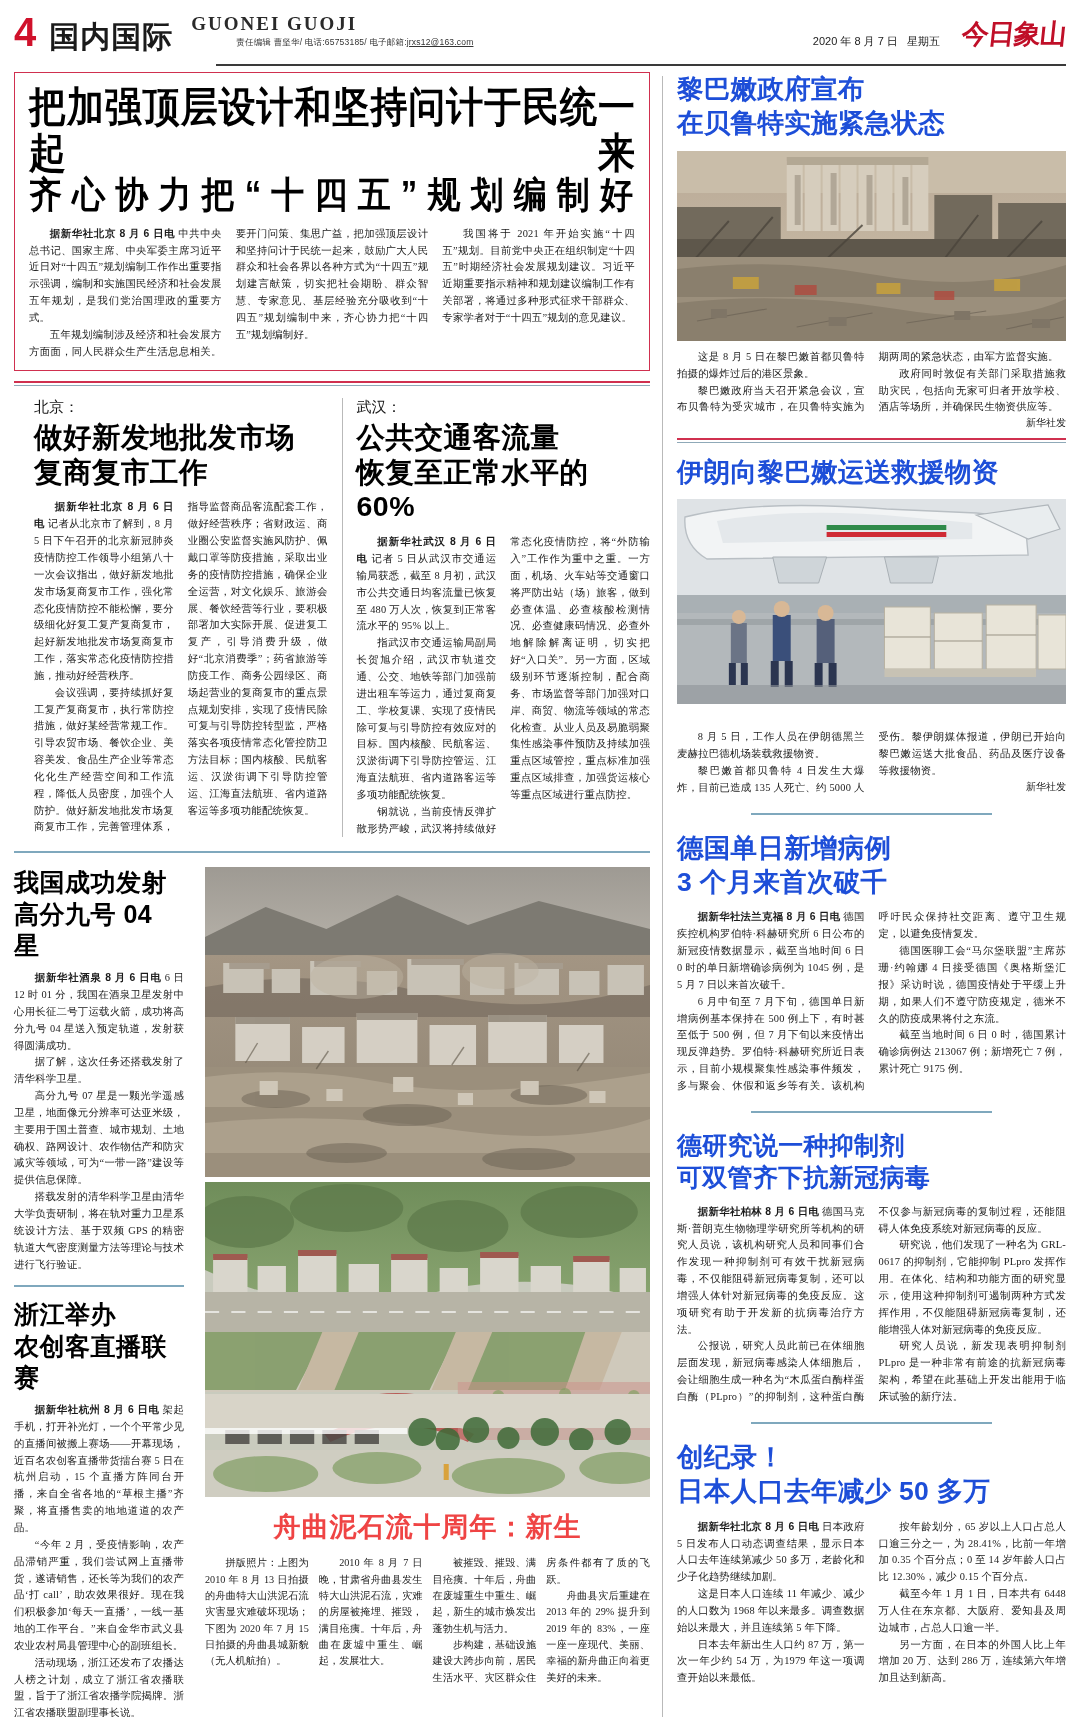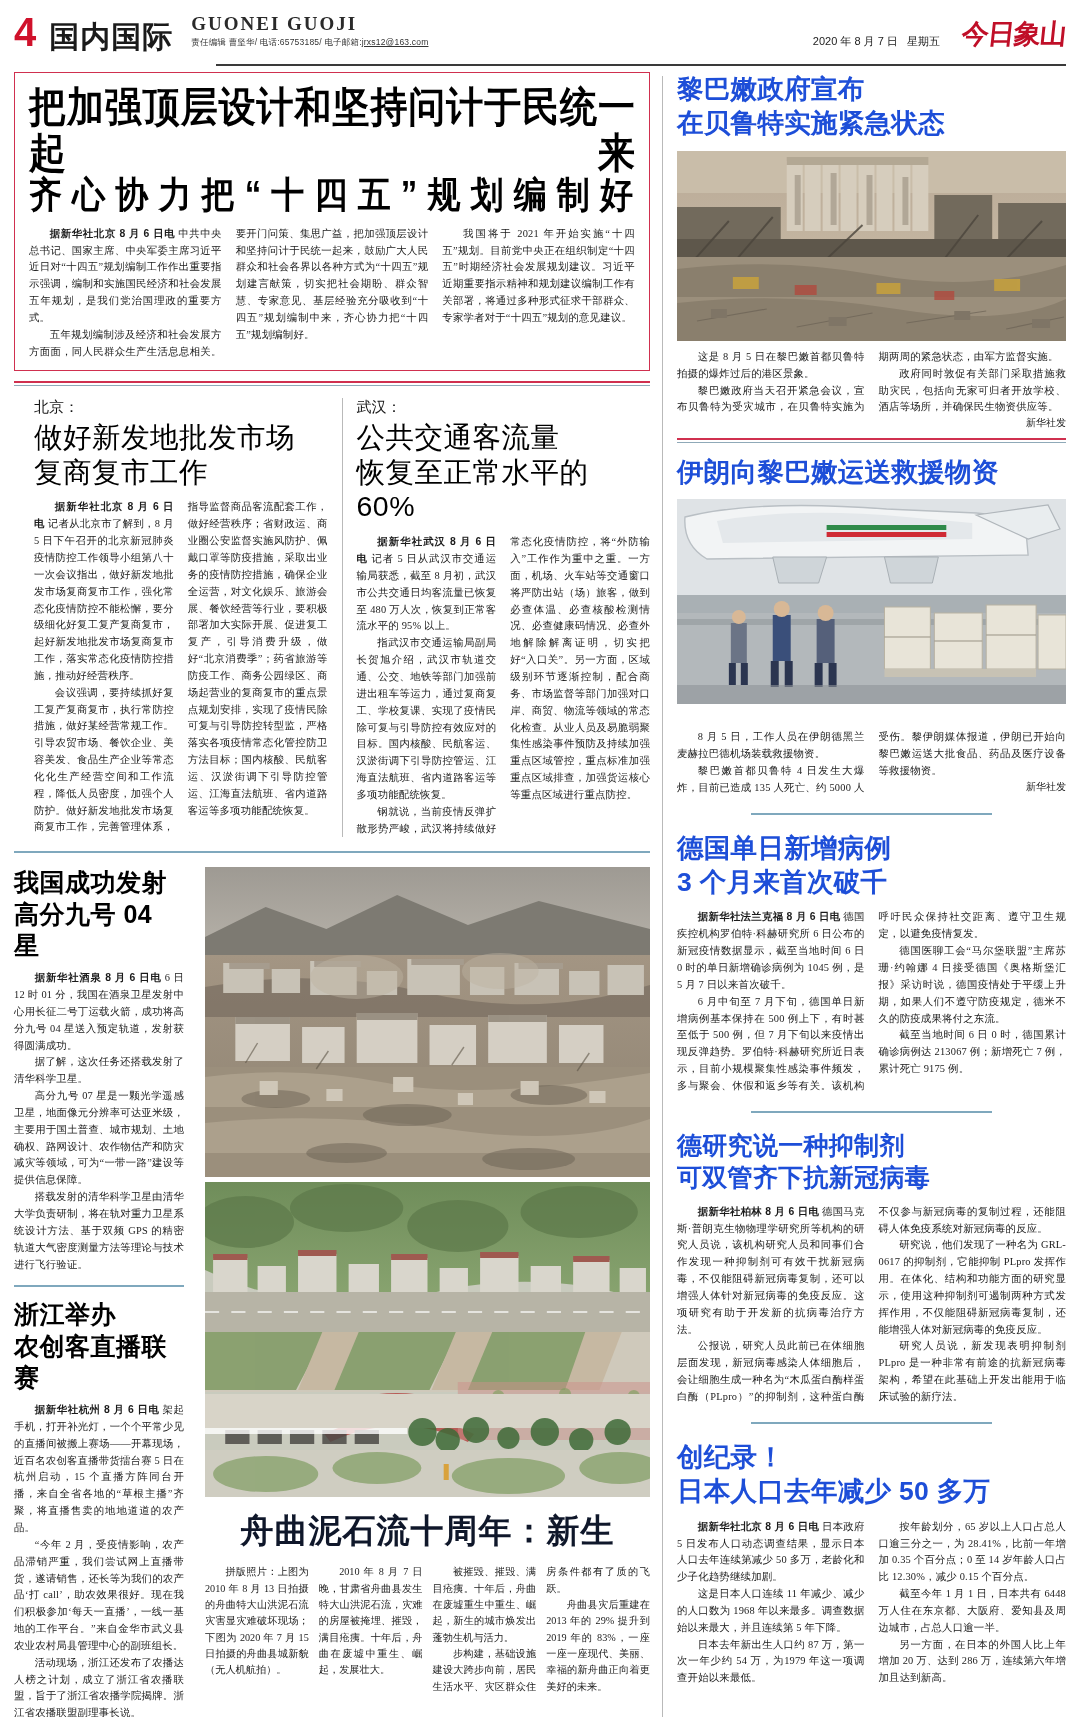--- a/index.html
+++ b/index.html
@@ -51,20 +51,21 @@
     color: #2a2a2a;
     line-height: 1.05;
   }
   .editor-line {
     font-family: "Liberation Sans", sans-serif;
     font-size: 8.5px;
     color: #333;
     margin-top: 3px;
     letter-spacing: .2px;
     white-space: nowrap;
+    margin-left: 45px;
   }
   .editor-line .mail { text-decoration: underline; }
   .mast-spacer { flex: 1 1 auto; }
   .mast-date {
     font-family: "Liberation Sans", sans-serif;
     font-size: 11px;
     color: #222;
     margin-top: 26px;
     margin-right: 22px;
     white-space: nowrap;
@@ -160,21 +161,21 @@
   .row2 .sep { width: 1px; background: #b9b9b9; flex: 0 0 1px; }
 
   .kicker2 {
     font-family: "Liberation Sans", sans-serif;
     font-size: 15px;
     color: #161616;
     margin-bottom: 3px;
   }
   .head2 {
     font-family: "Liberation Sans", sans-serif;
-    font-weight: normal;
+    font-weight: bold;
     font-size: 28.5px;
     line-height: 1.22;
     color: #000;
     letter-spacing: .5px;
     margin-bottom: 10px;
   }
 
   
   .bottom { display: flex; margin-top: 8px; }
   .bl { width: 180px; flex: 0 0 180px; padding-right: 10px; }
@@ -211,24 +212,24 @@
     font-size: 10.2px;
     line-height: 1.6;
     text-align: justify;
     text-indent: 2em;
     color: #1b1b1b;
   }
 
   .big-title {
     font-family: Liberation Sans, sans-serif;
     font-weight: bold;
-    font-size: 33px;
+    font-size: 27px;
     text-align: center;
     letter-spacing: 1px;
-    color: #0f172a;
+    color: #ef4444;
     margin: 12px 0 10px 0;
   }
   .src-right { font-family:"Liberation Sans",sans-serif; font-size:10px; text-align:right; color:#222; }
 </style>
 </head>
 <body>
 
 <div class="page">
 
   <div class="masthead">

